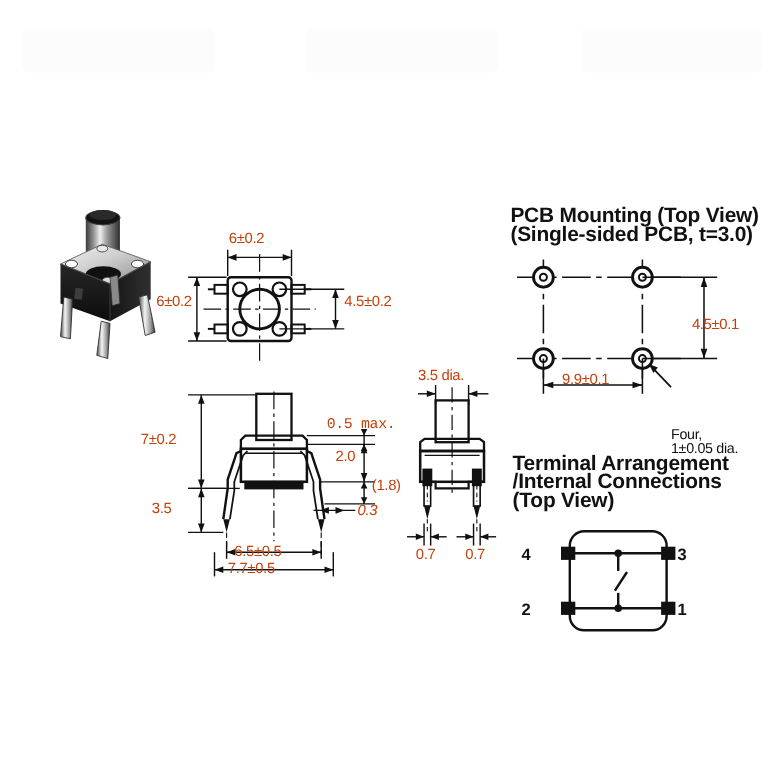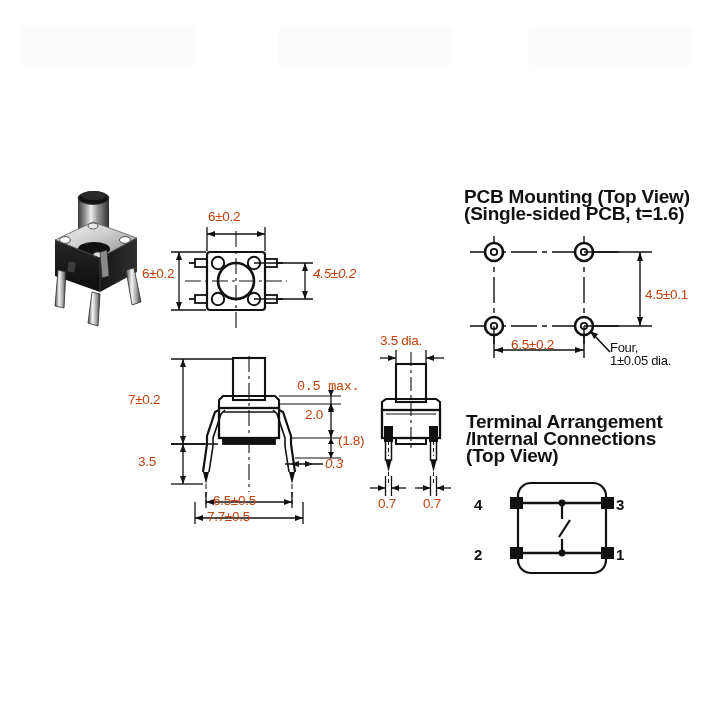--- a/index.html
+++ b/index.html
@@ -49,20 +49,21 @@
   }
 
   
   .note {
     position: absolute;
     font-size: 13px;
     line-height: 14.5px;
     letter-spacing: -0.3px;
     white-space: nowrap;
     color: #111111;
+    margin-top: 47px;
   }
 
   
   .termnum {
     position: absolute;
     font-size: 15px;
     font-weight: bold;
     color: #111111;
     line-height: 15px;
   }
@@ -220,21 +221,21 @@
         <line x1="140" y1="58" x2="140" y2="94"></line>
         <polygon points="140,58 137,66 143,66" fill="#111111" stroke="none"></polygon>
         <polygon points="140,94 137,86 143,86" fill="#111111" stroke="none"></polygon>
       </g>
     </svg>
 
     <span class="dim" style="left:43px; top:5px;">6±0.2</span>
 
     <span class="dim" style="left:-23px; top:62px;">6±0.2</span>
 
-    <span class="dim" style="left:148px; top:62px;font-style:italic;">4.5±0.2</span>
+    <span class="dim" style="left:148px; top:62px;">4.5±0.2</span>
   </div>
 
   <div class="panel" style="left:145px; top:352px; width:215px; height:180px;">
 
     <svg width="215" height="180" viewBox="0 0 215 180" stroke="#111111" fill="none" stroke-width="1.8">
 
       <line x1="104" y1="4" x2="104" y2="140" stroke-width="1.1" stroke-dasharray="16 4 3 4"></line>
 
       <rect x="88" y="6" width="32" height="42" stroke-width="2.1"></rect>
 
@@ -403,21 +404,21 @@
     <span class="dim" style="left:22px; top:4px;">3.5 dia.</span>
 
     <span class="dim" style="left:20px; top:167px;">0.7</span>
 
     <span class="dim" style="left:65px; top:167px;">0.7</span>
   </div>
 
   <div class="panel" style="left:464px; top:188px; width:240px; height:175px;">
 
     <div class="heading" style="position:absolute; left:0; top:0;">PCB Mounting (Top View)</div>
-    <div class="heading" style="position:absolute; left:0; top:17px;">(Single-sided PCB, t=1.6)</div>
+    <div class="heading" style="position:absolute; left:0; top:17px;">(Single-sided PCB, t=3.0)</div>
 
     <svg width="240" height="130" viewBox="0 0 240 130" style="position:absolute; left:0; top:42px;" stroke="#111111" fill="none" stroke-width="1.6">
 
       <g stroke-width="1.4" stroke-dasharray="26 5 5 5">
         <line x1="6" y1="22" x2="160" y2="22"></line>
         <line x1="6" y1="96" x2="160" y2="96"></line>
       </g>
 
       <g stroke-width="1.4" stroke-dasharray="26 5 5 5">
         <line x1="30" y1="6" x2="30" y2="118"></line>
@@ -448,23 +449,23 @@
         <line x1="120" y1="96" x2="120" y2="128"></line>
         <line x1="30" y1="120" x2="120" y2="120"></line>
         <polygon points="30,120 39,117 39,123" fill="#111111" stroke="none"></polygon>
         <polygon points="120,120 111,117 111,123" fill="#111111" stroke="none"></polygon>
       </g>
 
       <line x1="126" y1="101" x2="146" y2="122" stroke-width="1.6"></line>
       <polygon points="126,101 134,104 130,109" fill="#111111" stroke="none"></polygon>
     </svg>
 
-    <span class="dim" style="left:165px; top:100px;margin-left:16px;">4.5±0.1</span>
-
-    <span class="dim" style="left:47px; top:150px;">6.5±0.2</span>
+    <span class="dim" style="left:165px; top:100px;">4.5±0.1</span>
+
+    <span class="dim" style="left:47px; top:150px;">9.9±0.1</span>
 
     <span class="note" style="left:146px; top:153px;">Four,</span>
     <span class="note" style="left:146px; top:166px;">1±0.05 dia.</span>
   </div>
 
   <div class="panel" style="left:466px; top:381px; width:240px; height:190px;margin-top:32px;">
 
     <div class="heading" style="position:absolute; left:0; top:0;">Terminal Arrangement</div>
     <div class="heading" style="position:absolute; left:0; top:17px;">/Internal Connections</div>
     <div class="heading" style="position:absolute; left:0; top:34px;">(Top View)</div>

